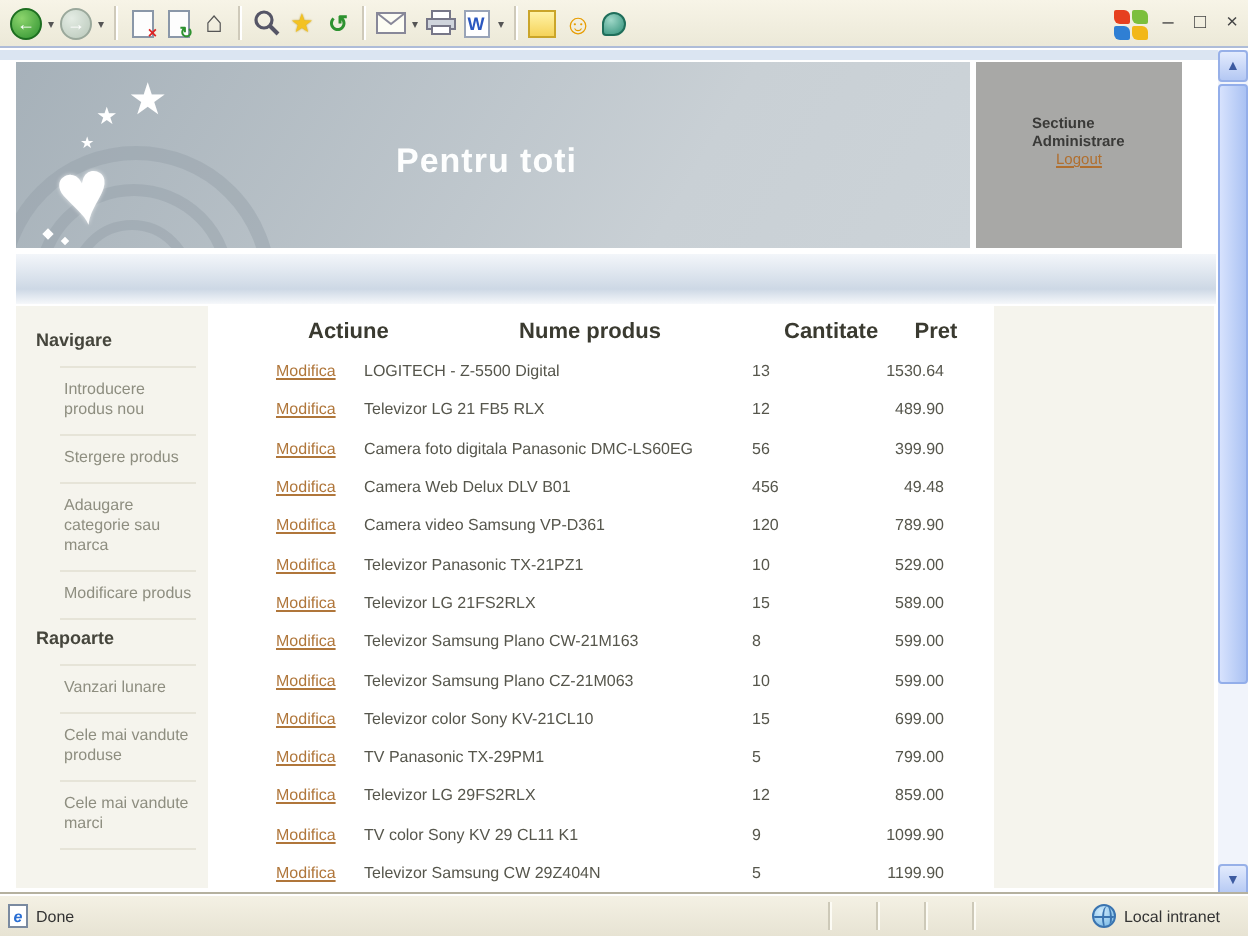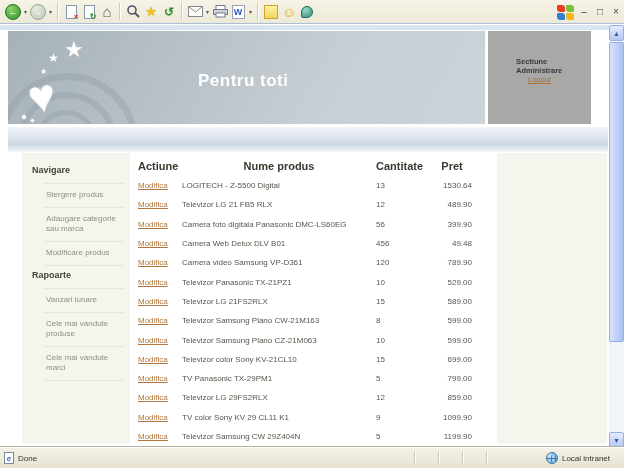--- a/index.html
+++ b/index.html
@@ -76,29 +76,29 @@
   .sp1{left:14px;top:84px;width:4px;height:4px;}
   .sp2{left:23px;top:88px;width:3px;height:3px;}
   .banner-title{position:absolute;left:190px;top:40px;font-size:17px;font-weight:bold;color:#fdfefe;letter-spacing:0.5px;}
   .admin-panel{position:absolute;left:488px;top:31px;width:103px;height:93px;background:#a8a8a6;
                display:flex;flex-direction:column;align-items:center;}
   .admin-title{margin-top:26px;font-size:7.5px;font-weight:bold;color:#3a3a38;margin-left:28px;}
   .logout-link{font-size:7.5px;color:#b06f2f;text-decoration:underline;cursor:pointer;}
   .grad-strip{position:absolute;left:8px;top:127px;width:600px;height:25px;
               background:linear-gradient(#f3f6fa,#cdd8e5 70%,#f6f8fb);}
   
-  .sidebar{position:absolute;left:22px;top:153px;width:108px;height:291px;background:#f5f4ed;
+  .sidebar{position:absolute;left:8px;top:153px;width:96px;height:291px;background:#f5f4ed;
            box-sizing:border-box;padding:8px 6px 0 10px;}
   .side-heading{font-size:9px;font-weight:bold;color:#45453c;margin:4px 0 8px 0;}
   .side-items{margin-left:12px;border-top:1px solid #e6e4d8;}
   .side-item{border-bottom:1px solid #e6e4d8;padding:6px 2px 7px 2px;font-size:8px;color:#8e8e80;
              line-height:1.25;cursor:pointer;}
   
   .ptable{position:absolute;left:132px;top:156px;width:356px;}
-  .t-head{display:flex;align-items:center;height:20px;font-size:11px;font-weight:bold;color:#3a3a30;padding-left:6px;}
+  .t-head{display:flex;align-items:center;height:20px;font-size:11px;font-weight:bold;color:#3a3a30;padding-left:6px;justify-content:flex-end;}
   .t-row{display:flex;align-items:center;height:19.3px;font-size:8px;color:#56564c;padding-left:6px;}
   .col-a{width:44px;flex:0 0 auto;}
   .col-n{width:194px;flex:0 0 auto;}
   .col-q{width:56px;flex:0 0 auto;}
   .col-p{width:40px;flex:0 0 auto;text-align:right;}
   .h-n{text-align:center;} .h-q{text-align:left;} .h-p{text-align:center;}
   .modifica{color:#b0763a;text-decoration:underline;cursor:pointer;font-size:8px;}
   .right-panel{position:absolute;left:497px;top:153px;width:110px;height:291px;background:#f5f4ed;}
 </style>
 </head>
@@ -204,20 +204,21 @@
   <div class="admin-panel">
     <div class="admin-title">Sectiune Administrare</div>
     <a class="logout-link">Logout</a>
   </div>
 
   <div class="grad-strip"></div>
 
   <div class="sidebar" id="sidebar">
       <div class="side-heading">Navigare</div>
       <div class="side-items">
+        <div class="side-item">Introducere produs nou</div>
         <div class="side-item">Stergere produs</div>
         <div class="side-item">Adaugare categorie sau marca</div>
         <div class="side-item">Modificare produs</div>
       </div>
       <div class="side-heading">Rapoarte</div>
       <div class="side-items">
         <div class="side-item">Vanzari lunare</div>
         <div class="side-item">Cele mai vandute produse</div>
         <div class="side-item">Cele mai vandute marci</div>
       </div>

